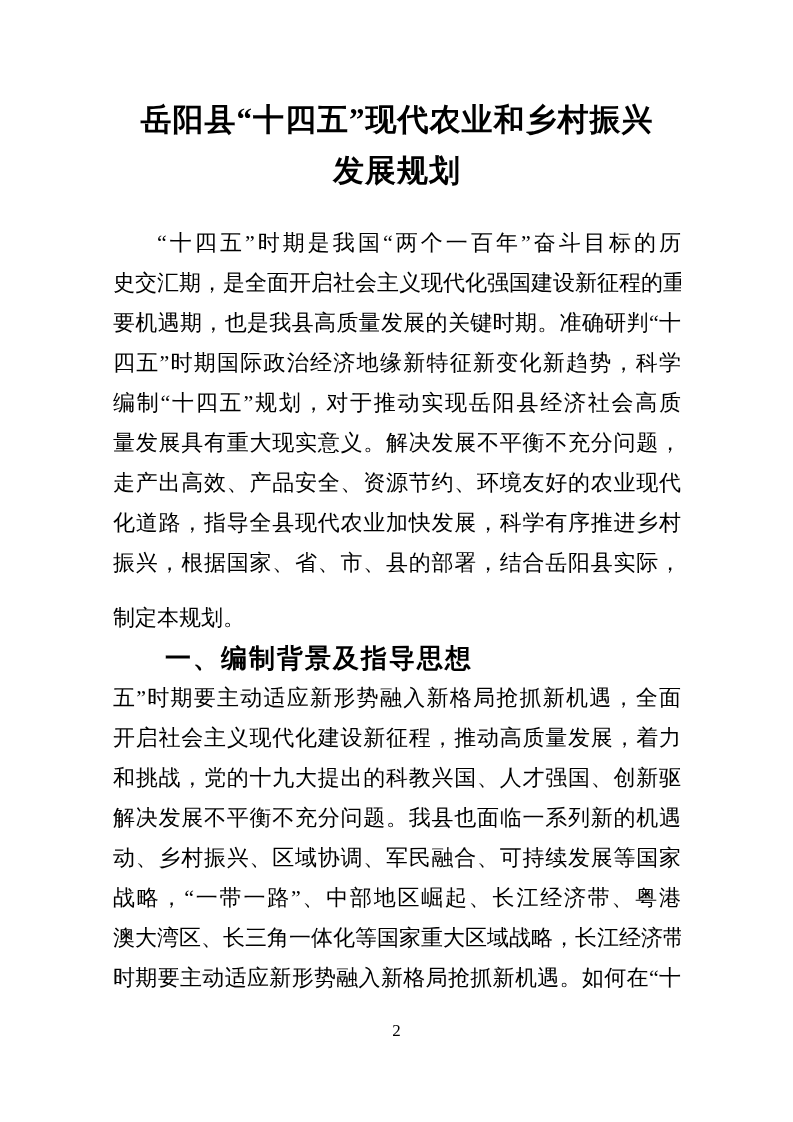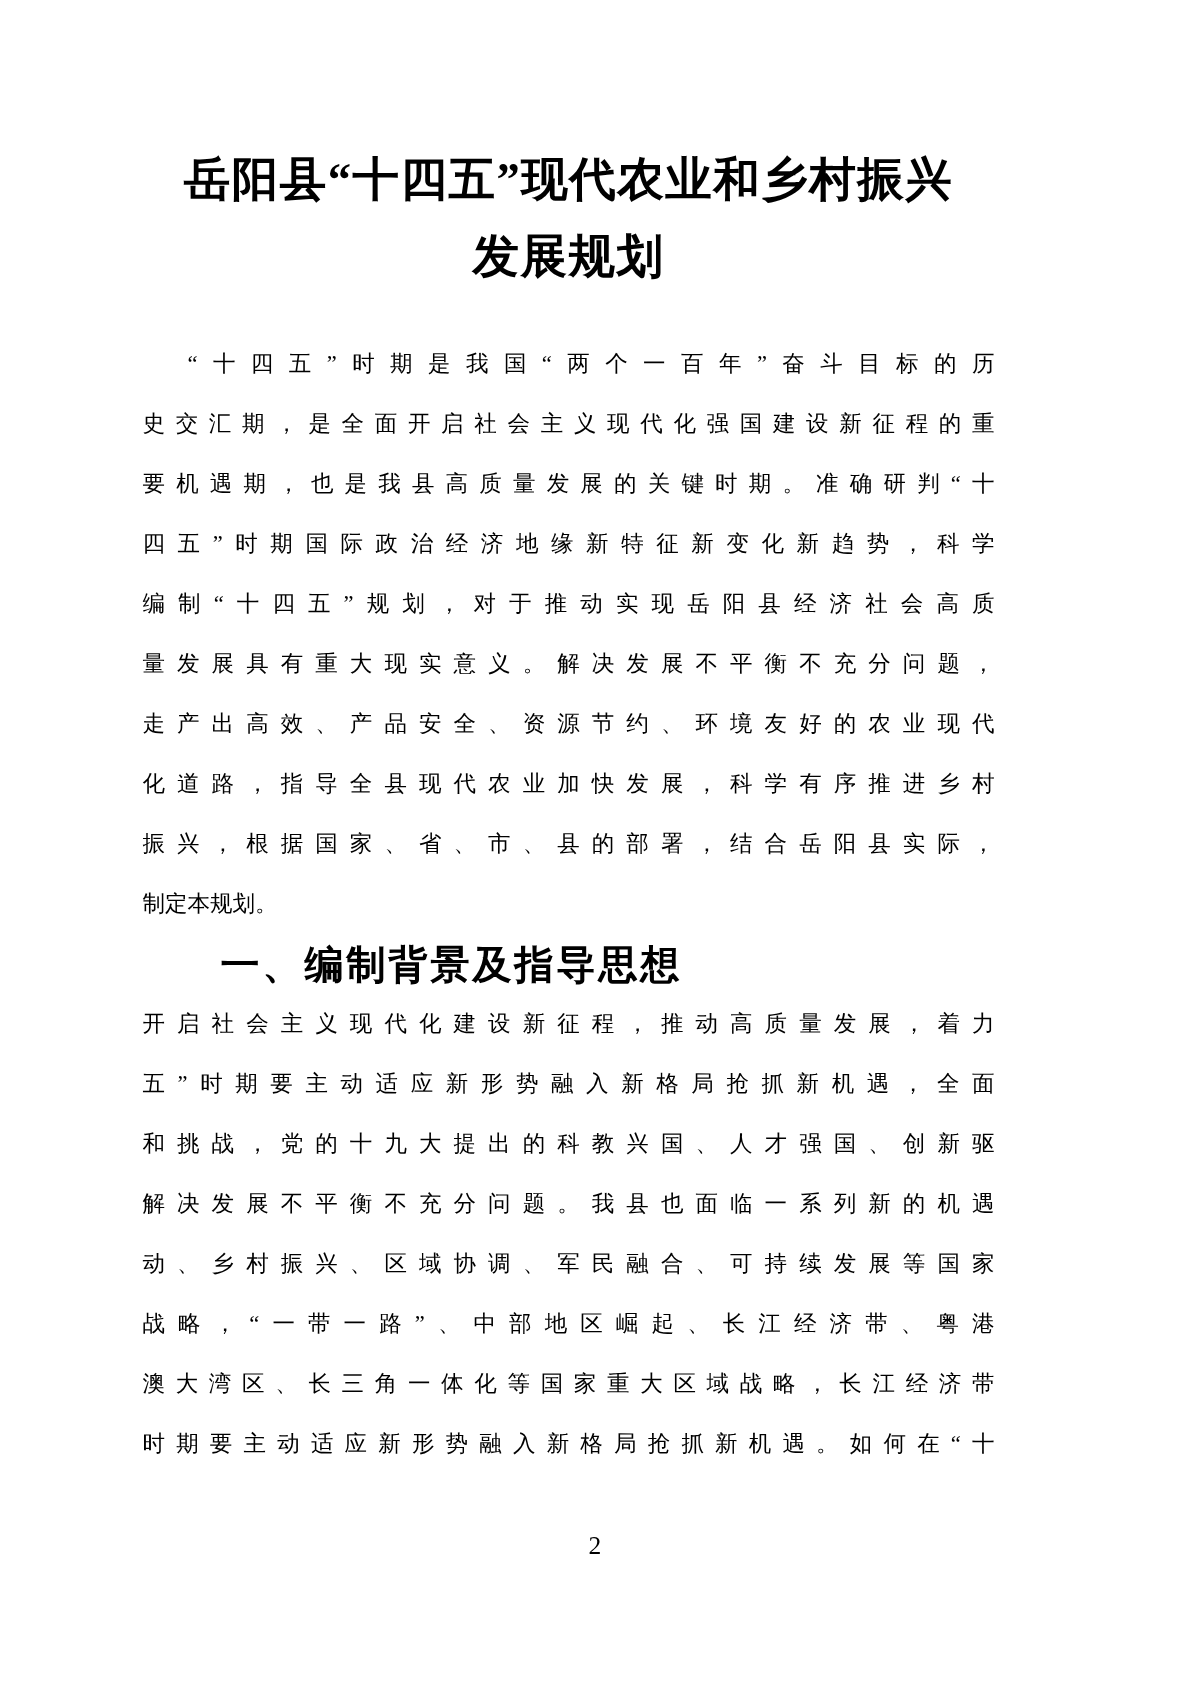--- a/index.html
+++ b/index.html
@@ -12,50 +12,51 @@
     width: 793px;
     height: 1122px;
     background: #ffffff;
     color: #000000;
     font-family: "Liberation Serif", "DejaVu Serif", serif;
     overflow: hidden;
     box-sizing: border-box;
   }
   .content {
     position: absolute;
-    left: 95px;
+    left: 113px;
     width: 568px;
     top: 0;
   }
   .doc-title {
     margin-top: 94px;
     text-align: center;
     font-weight: bold;
     font-size: 31px;
     line-height: 51px;
     letter-spacing: 1px;
   }
   .body-block {
     margin-top: 27px;
   }
   .line {
-    font-size: 15px;
+    font-size: 22px;
     line-height: 40px;
     height: 40px;
     text-align: justify;
     text-align-last: justify;
     white-space: nowrap;
     overflow: hidden;
   }
   .line.indent {
     text-indent: 2em;
   }
   .line.plain {
     text-align: left;
     text-align-last: left;
+    margin-top: 15px;
   }
   .section-heading {
     font-family: "Liberation Sans", "DejaVu Sans", sans-serif;
     font-weight: bold;
     font-size: 26px;
     line-height: 40px;
     height: 40px;
     text-indent: 2em;
     letter-spacing: 2px;
   }
@@ -89,22 +90,22 @@
       <div class="line">量发展具有重大现实意义。解决发展不平衡不充分问题，</div>
       <div class="line">走产出高效、产品安全、资源节约、环境友好的农业现代</div>
       <div class="line">化道路，指导全县现代农业加快发展，科学有序推进乡村</div>
       <div class="line">振兴，根据国家、省、市、县的部署，结合岳阳县实际，</div>
       <div class="line plain">制定本规划。</div>
     </div>
 
     <div class="section-heading">一、编制背景及指导思想</div>
 
     <div>
+      <div class="line">五”时期要主动适应新形势融入新格局抢抓新机遇，全面</div>
       <div class="line">开启社会主义现代化建设新征程，推动高质量发展，着力</div>
-      <div class="line">五”时期要主动适应新形势融入新格局抢抓新机遇，全面</div>
       <div class="line">和挑战，党的十九大提出的科教兴国、人才强国、创新驱</div>
       <div class="line">解决发展不平衡不充分问题。我县也面临一系列新的机遇</div>
       <div class="line">动、乡村振兴、区域协调、军民融合、可持续发展等国家</div>
       <div class="line">战略，“一带一路”、中部地区崛起、长江经济带、粤港</div>
       <div class="line">澳大湾区、长三角一体化等国家重大区域战略，长江经济带</div>
       <div class="line">时期要主动适应新形势融入新格局抢抓新机遇。如何在“十</div>
     </div>
 
   </div>
 

